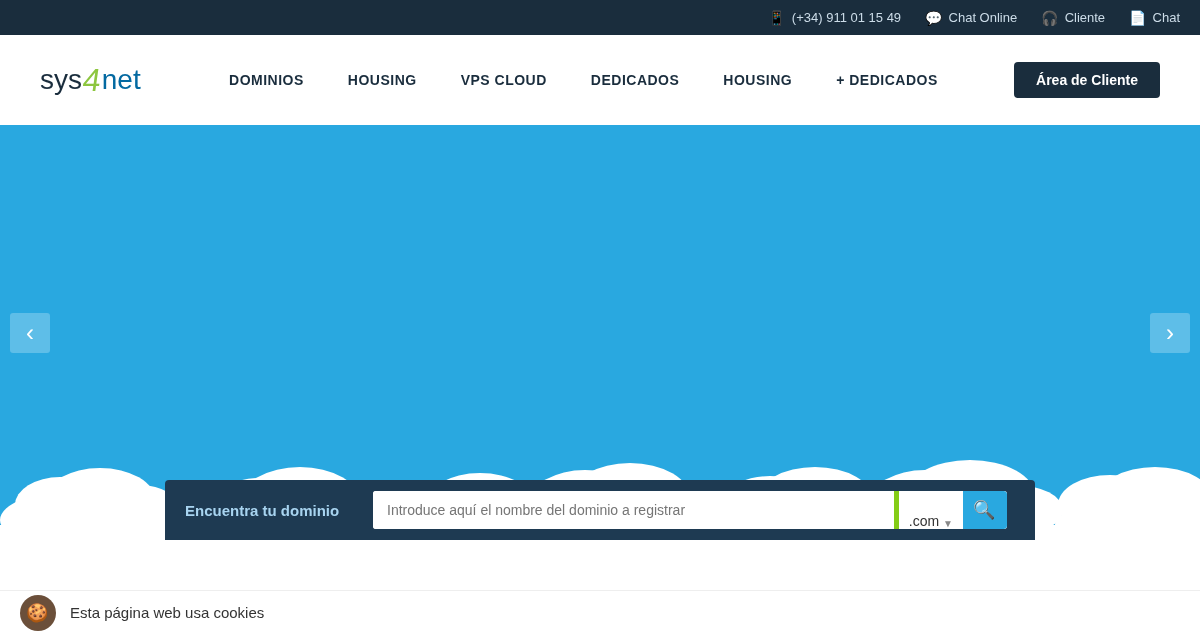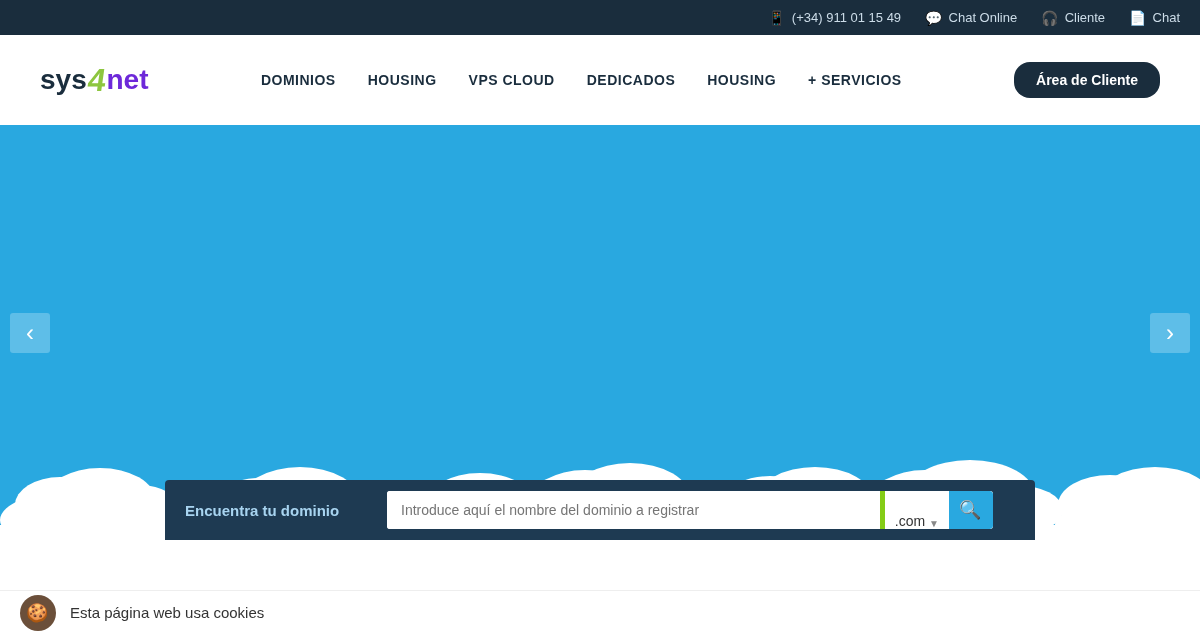--- a/index.html
+++ b/index.html
@@ -36,54 +36,55 @@
       display: flex;
       align-items: center;
       justify-content: space-between;
       padding: 0 40px;
       box-shadow: 0 2px 4px rgba(0,0,0,0.08);
     }
     .logo {
       display: flex;
       align-items: center;
       font-size: 28px;
-      font-weight: bold;
+      font-weight: normal;
       color: #1a2d3d;
       text-decoration: none;
     }
     .logo-sys { color: #1a2d3d; }
     .logo-4 {
       color: #8dc63f;
       font-size: 32px;
       line-height: 1;
       display: inline-block;
       transform: skewX(-8deg);
       margin: 0 1px;
     }
-    .logo-net { color: #6d28d9; }
+    .logo-net { color: #0369a1; }
 
     .nav-links {
       display: flex;
       align-items: center;
       gap: 32px;
       list-style: none;
     }
     .nav-links li a {
       text-decoration: none;
       color: #1a2d3d;
       font-size: 14px;
       font-weight: 600;
       letter-spacing: 0.5px;
+      margin-left: 12px;
     }
 
     .btn-cliente {
       background-color: #1a2d3d;
       color: #fff;
       padding: 10px 22px;
-      border-radius: 16px;
+      border-radius: 4px;
       font-size: 14px;
       font-weight: 600;
       cursor: pointer;
       border: none;
       text-decoration: none;
     }
 
     
     .hero {
       position: relative;
@@ -143,21 +144,21 @@
       font-weight: 600;
       min-width: 180px;
       white-space: nowrap;
     }
     .domain-input-wrap {
       flex: 1;
       display: flex;
       align-items: center;
       background: white;
       border-radius: 3px;
-      margin: 0 22px;
+      margin: 0 8px;
       height: 38px;
       overflow: hidden;
     }
     .domain-input {
       flex: 1;
       border: none;
       outline: none;
       padding: 0 14px;
       font-size: 14px;
       height: 100%;
@@ -245,21 +246,21 @@
     <span class="logo-sys">sys</span>
     <span class="logo-4">4</span>
     <span class="logo-net">net</span>
   </a>
   <ul class="nav-links">
     <li><a>DOMINIOS</a></li>
     <li><a>HOUSING</a></li>
     <li><a>VPS CLOUD</a></li>
     <li><a>DEDICADOS</a></li>
     <li><a>HOUSING</a></li>
-    <li><a>+ SERVICIOS</a></li>
+    <li><a>+ DEDICADOS</a></li>
   </ul>
   <a class="btn-cliente">Área de Cliente</a>
 </nav>
 
 <div class="hero">
 
   <button class="arrow arrow-left">‹</button>
 
   <button class="arrow arrow-right">›</button>
 

